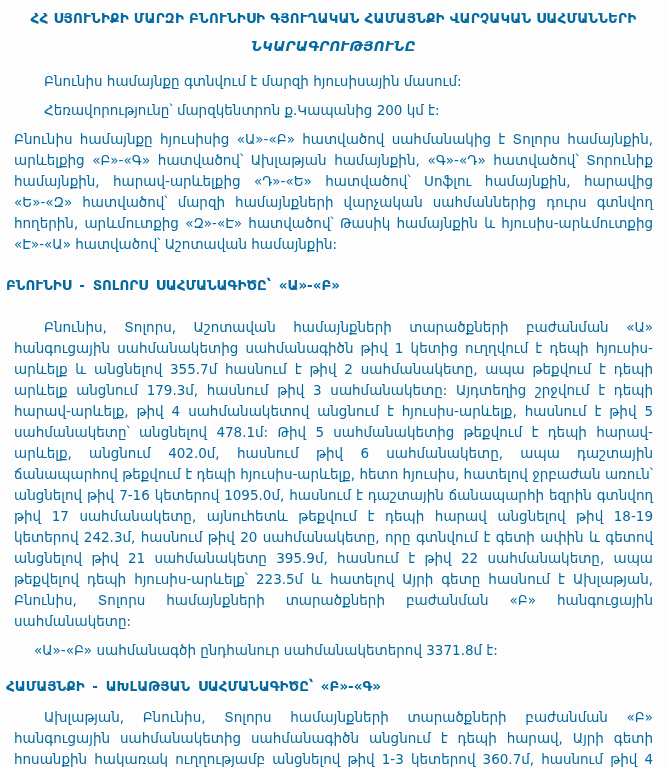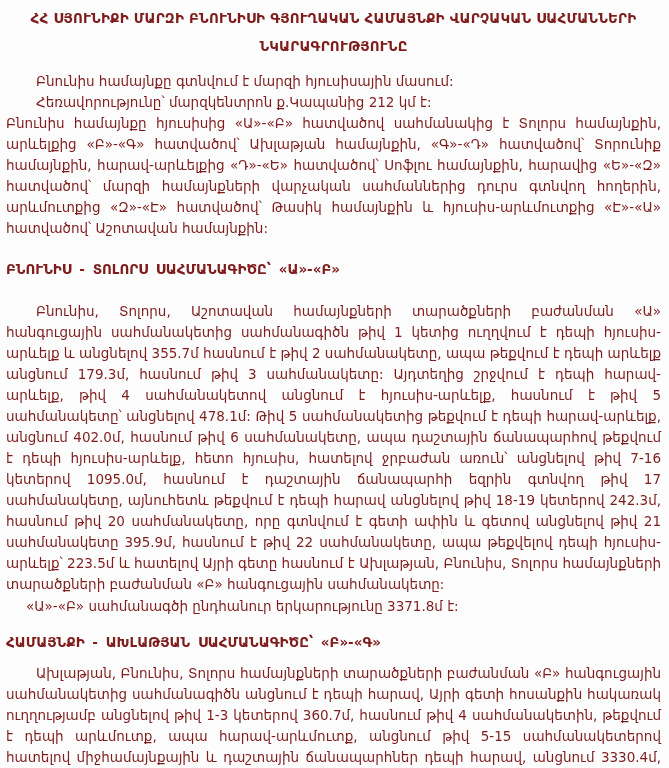--- a/index.html
+++ b/index.html
@@ -5,47 +5,48 @@
   html, body {
     margin: 0;
     padding: 0;
     background: #ffffff;
   }
   .page {
     position: relative;
     width: 669px;
     height: 768px;
     background: #fdfdfd;
-    color: #7f1d1d;
+    color: #0369a1;
     font-family: "DejaVu Sans", "Liberation Sans", sans-serif;
     overflow: hidden;
     box-sizing: border-box;
     padding: 8px 8px 0 6px;
   }
   .doc-title {
     text-align: center;
     font-weight: bold;
     font-size: 13.5px;
     line-height: 1.6;
     letter-spacing: 0.2px;
     margin: 0 0 2px 0;
   }
   .doc-title .t-line {
     display: block;
   }
   .doc-title .t-line2 {
     margin-top: 6px;
+    font-style: italic;
   }
   .body-text {
     font-size: 13.5px;
     line-height: 21px;
     text-align: justify;
   }
   p {
-    margin: 0;
+    margin: 8px;
   }
   .indent {
     text-indent: 30px;
   }
   .no-indent {
     text-indent: 0;
   }
   .intro-line {
     text-align: left;
   }
@@ -73,29 +74,29 @@
 
 <div class="page">
 
   <h1 class="doc-title">
     <span class="t-line">ՀՀ ՍՅՈՒՆԻՔԻ ՄԱՐԶԻ ԲՆՈՒՆԻՍԻ ԳՅՈՒՂԱԿԱՆ ՀԱՄԱՅՆՔԻ ՎԱՐՉԱԿԱՆ ՍԱՀՄԱՆՆԵՐԻ</span>
     <span class="t-line t-line2">ՆԿԱՐԱԳՐՈՒԹՅՈՒՆԸ</span>
   </h1>
 
   <div class="body-text intro-block">
     <p class="indent intro-line">Բնունիս համայնքը գտնվում է մարզի հյուսիսային մասում:</p>
-    <p class="indent intro-line">Հեռավորությունը՝ մարզկենտրոն ք.Կապանից  212 կմ է:</p>
+    <p class="indent intro-line">Հեռավորությունը՝ մարզկենտրոն ք.Կապանից  200 կմ է:</p>
     <p class="no-indent">Բնունիս համայնքը հյուսիսից «Ա»-«Բ» հատվածով սահմանակից է Տոլորս համայնքին, արևելքից «Բ»-«Գ» հատվածով՝ Ախլաթյան համայնքին, «Գ»-«Դ» հատվածով՝ Տորունիք համայնքին, հարավ-արևելքից «Դ»-«Ե» հատվածով՝ Սոֆլու համայնքին, հարավից «Ե»-«Զ» հատվածով՝ մարզի համայնքների վարչական սահմաններից դուրս գտնվող հողերին, արևմուտքից «Զ»-«Է» հատվածով՝ Թասիկ համայնքին և հյուսիս-արևմուտքից  «Է»-«Ա» հատվածով՝ Աշոտավան համայնքին:</p>
   </div>
 
   <h2 class="section-heading">ԲՆՈՒՆԻՍ - ՏՈԼՈՐՍ  ՍԱՀՄԱՆԱԳԻԾԸ՝ «Ա»-«Բ»</h2>
 
   <div class="body-text">
     <p class="indent">Բնունիս, Տոլորս, Աշոտավան համայնքների տարածքների բաժանման «Ա» հանգուցային սահմանակետից սահմանագիծն թիվ 1 կետից ուղղվում է դեպի հյուսիս-արևելք և անցնելով 355.7մ հասնում է թիվ 2 սահմանակետը, ապա թեքվում է դեպի արևելք անցնում  179.3մ, հասնում  թիվ 3 սահմանակետը: Այդտեղից շրջվում է դեպի հարավ-արևելք, թիվ 4 սահմանակետով անցնում է հյուսիս-արևելք, հասնում է թիվ 5 սահմանակետը՝ անցնելով 478.1մ: Թիվ 5 սահմանակետից թեքվում է դեպի հարավ-արևելք, անցնում 402.0մ, հասնում թիվ 6 սահմանակետը, ապա դաշտային ճանապարհով թեքվում է դեպի հյուսիս-արևելք, հետո հյուսիս, հատելով ջրբաժան առուն՝ անցնելով թիվ 7-16 կետերով 1095.0մ,  հասնում է դաշտային ճանապարհի եզրին գտնվող  թիվ 17 սահմանակետը, այնուհետև թեքվում է դեպի հարավ անցնելով թիվ  18-19 կետերով 242.3մ,  հասնում  թիվ 20 սահմանակետը, որը գտնվում է գետի ափին և գետով անցնելով թիվ 21 սահմանակետը 395.9մ, հասնում է  թիվ 22 սահմանակետը, ապա թեքվելով դեպի հյուսիս-արևելք՝  223.5մ և  հատելով Այրի գետը հասնում է  Ախլաթյան, Բնունիս, Տոլորս համայնքների տարածքների բաժանման «Բ» հանգուցային սահմանակետը:</p>
-    <p class="total-line">«Ա»-«Բ» սահմանագծի ընդհանուր երկարությունը  3371.8մ է:</p>
+    <p class="total-line">«Ա»-«Բ» սահմանագծի ընդհանուր սահմանակետերով  3371.8մ է:</p>
   </div>
 
   <h2 class="section-heading second">ՀԱՄԱՅՆՔԻ - ԱԽԼԱԹՅԱՆ ՍԱՀՄԱՆԱԳԻԾԸ՝  «Բ»-«Գ»</h2>
 
   <div class="body-text">
     <p class="indent">Ախլաթյան, Բնունիս, Տոլորս  համայնքների  տարածքների բաժանման  «Բ» հանգուցային սահմանակետից սահմանագիծն անցնում է դեպի հարավ, Այրի գետի հոսանքին հակառակ ուղղությամբ անցնելով  թիվ 1-3 կետերով 360.7մ, հասնում թիվ 4 սահմանակետին, թեքվում է դեպի արևմուտք, ապա հարավ-արևմուտք, անցնում թիվ 5-15 սահմանակետերով հատելով միջհամայնքային և դաշտային ճանապարհներ դեպի հարավ, անցնում 3330.4մ, հասնում  թիվ 16 սահմանակետը: Այստեղից շարունակվելով նույն ուղղությամբ՝ սարալանջով և թամբով անցնելով 1055.1մ հասնում է Բնունիս, Տորունիք,  Ախլաթյան  համայնքների տարածքների բաժանման «Գ» հանգուցային սահմանակետը:</p>
 
   </div>
 
 </div>

